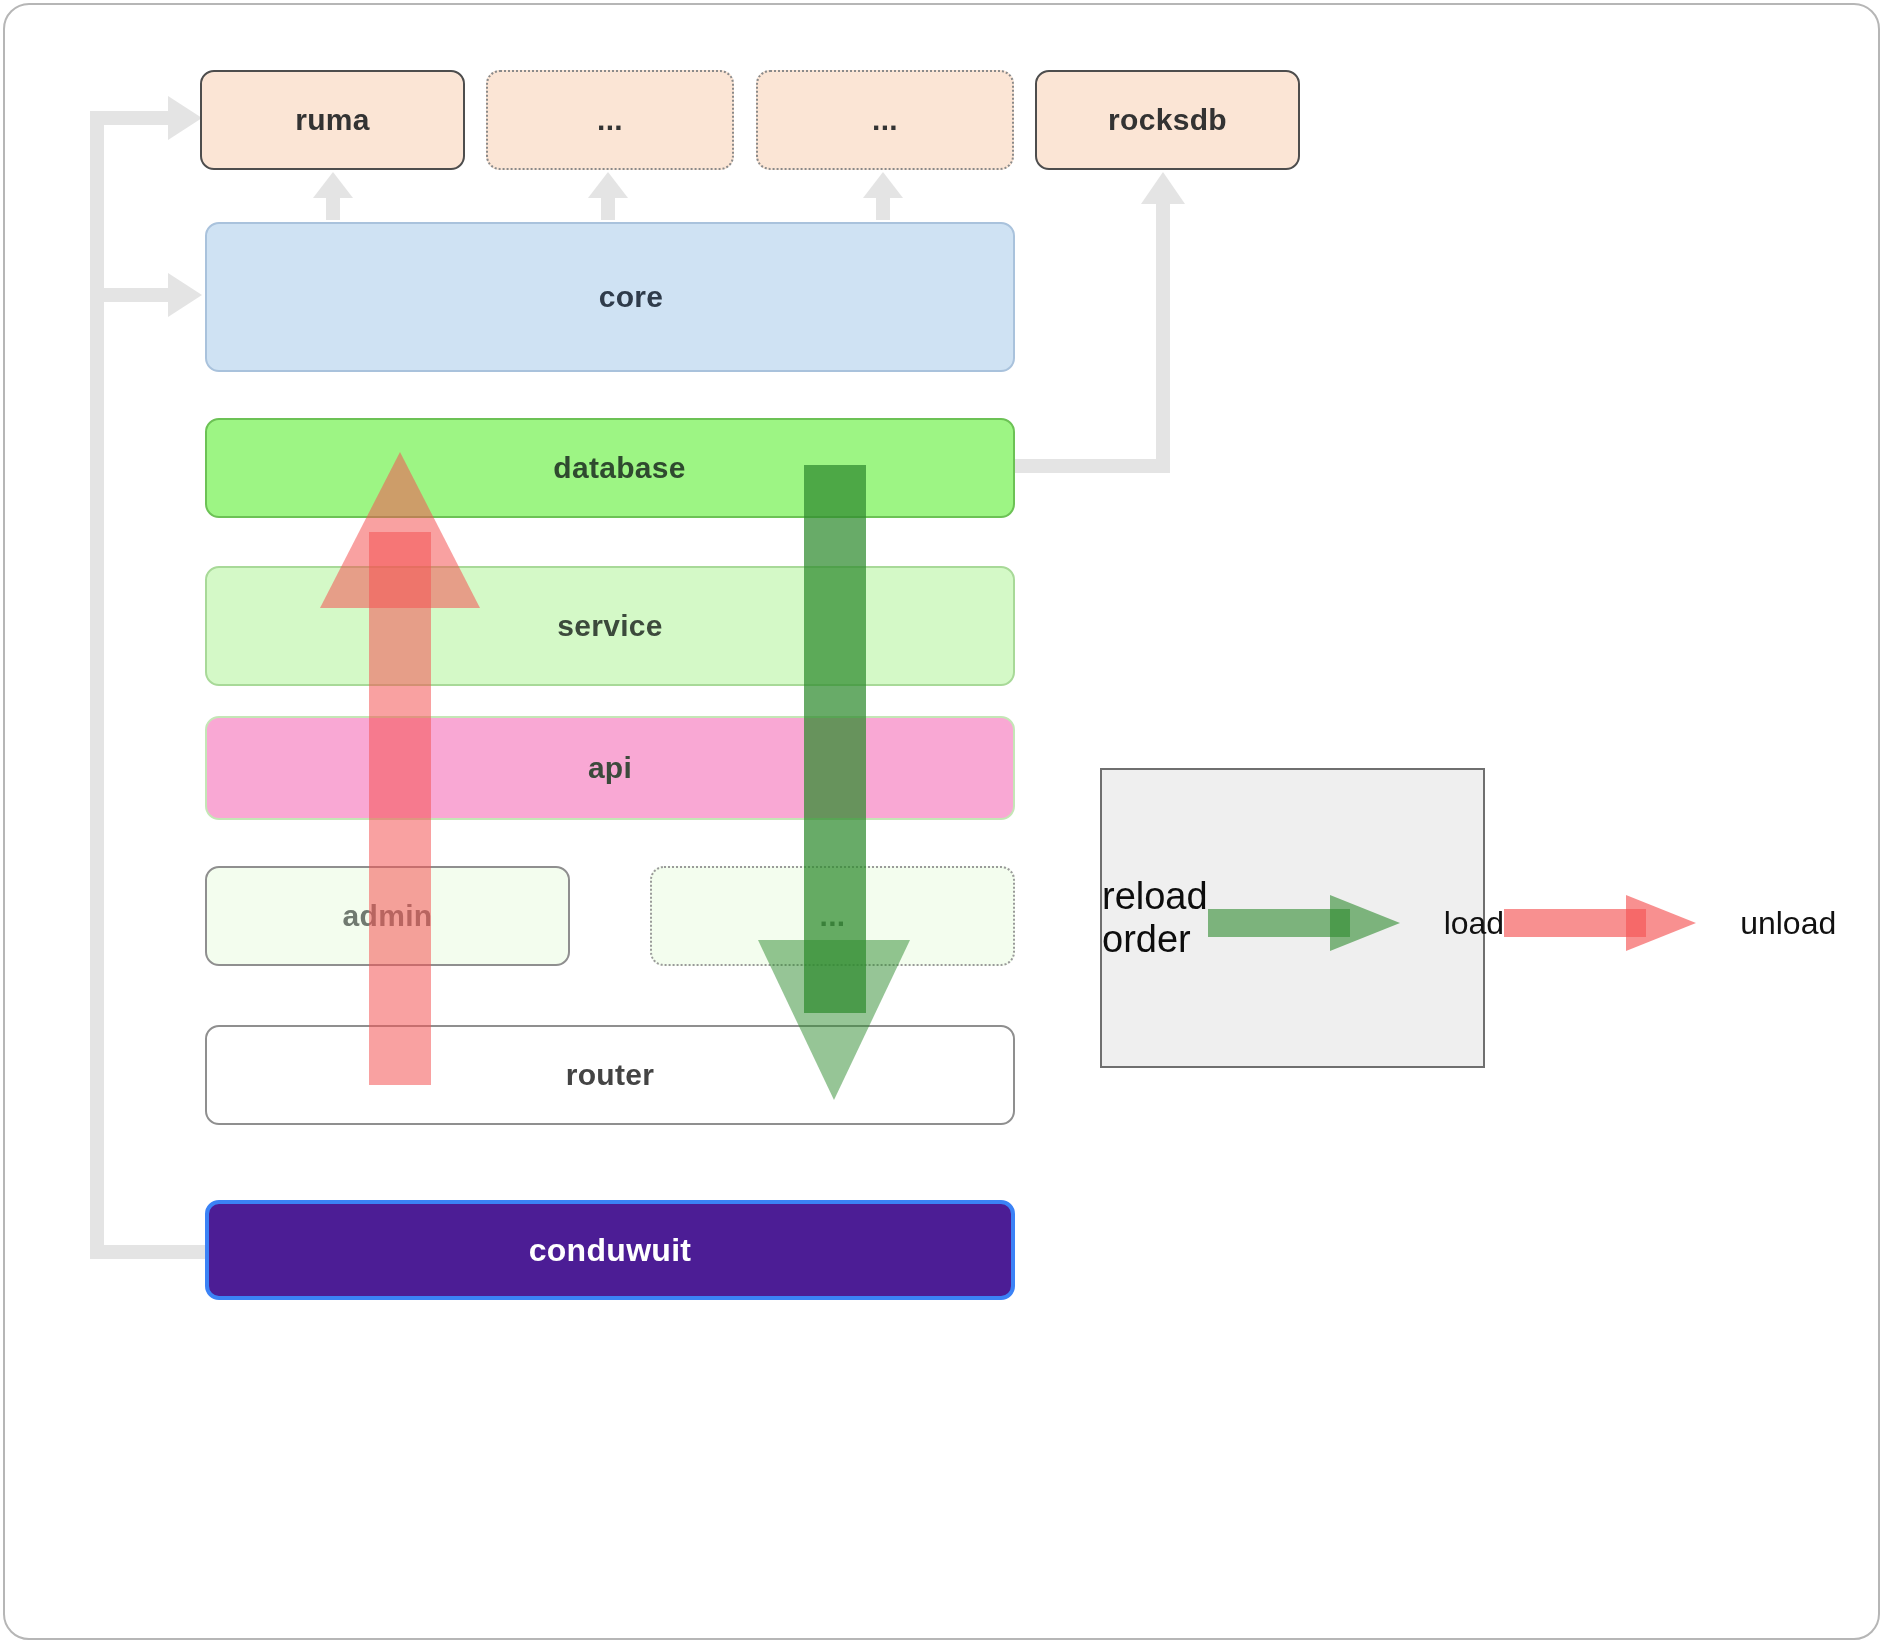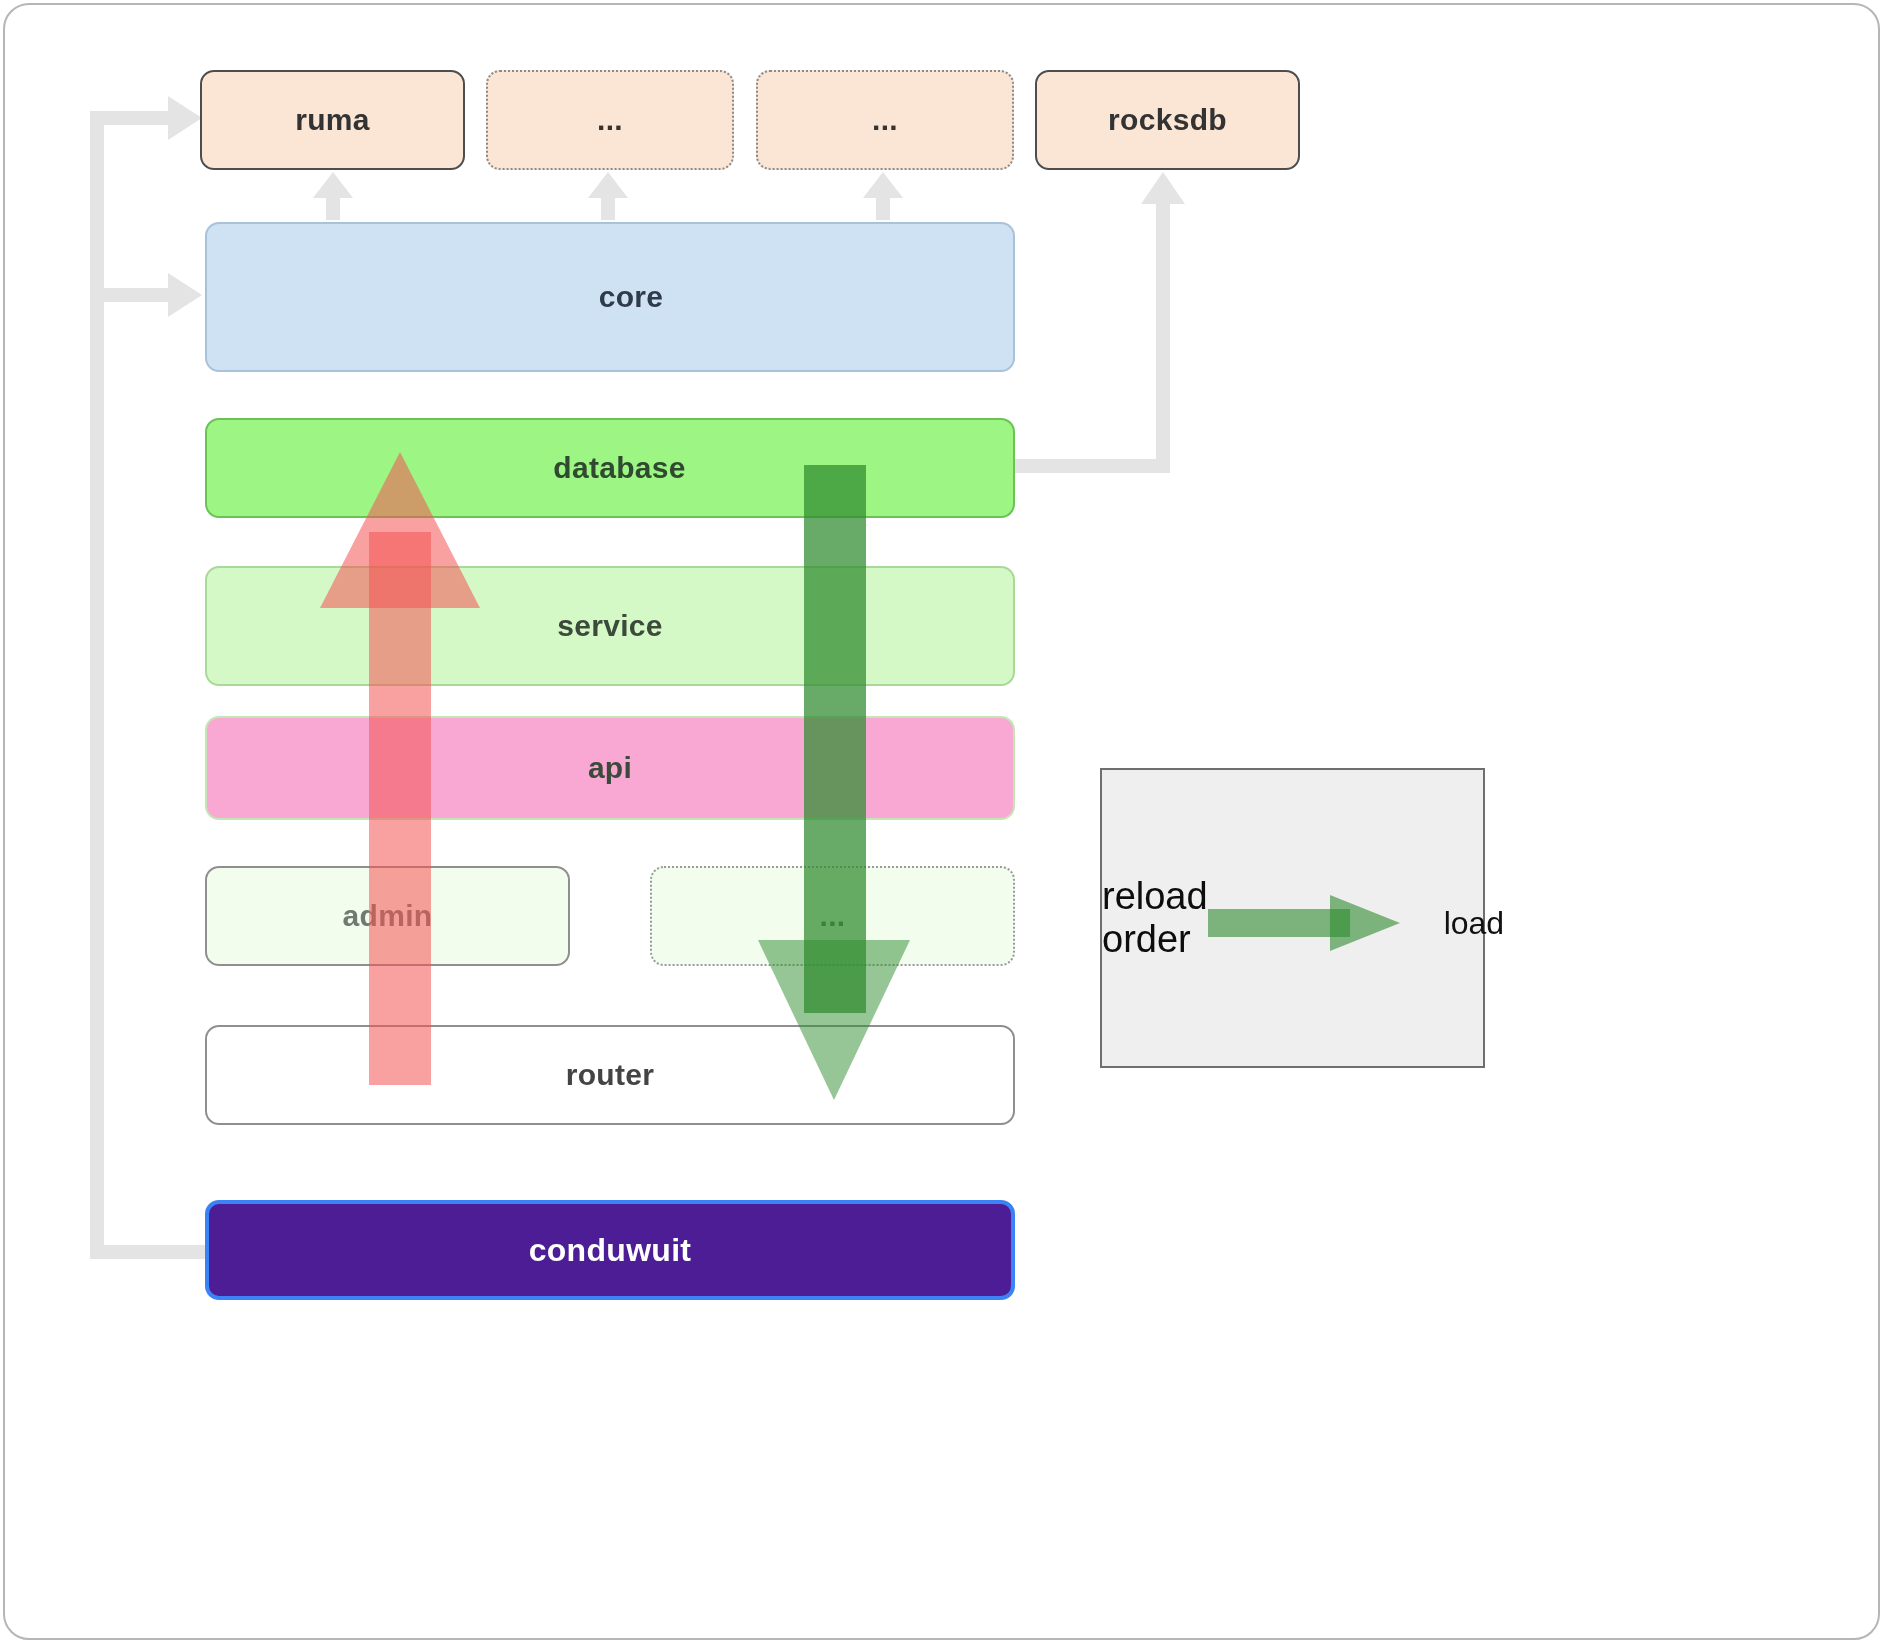--- a/index.html
+++ b/index.html
@@ -91,20 +91,27 @@
 
 <div class="legend">
   <div class="legend-title">reload order</div>
   <div class="legend-row">
     <svg width="200" height="60">
       <polygon points="122,2 122,58 192,30" fill="rgba(46,139,46,0.6)"></polygon>
       <rect x="0" y="16" width="142" height="28" fill="rgba(46,139,46,0.6)"></rect>
     </svg>
     <span class="legend-label">load</span>
   </div>
+  <div class="legend-row">
+    <svg width="200" height="60">
+      <polygon points="122,2 122,58 192,30" fill="rgba(244,84,84,0.65)"></polygon>
+      <rect x="0" y="16" width="142" height="28" fill="rgba(244,84,84,0.65)"></rect>
+    </svg>
+    <span class="legend-label">unload</span>
+  </div>
 </div>
 
 <svg id="fg-arrows" class="layer" width="1883" height="1643">
 
   <g>
     <polygon points="320,608 480,608 400,452" fill="rgba(244,84,84,0.55)"></polygon>
     <rect x="369" y="532" width="62" height="553" fill="rgba(244,84,84,0.55)"></rect>
   </g>
 
   <g>

